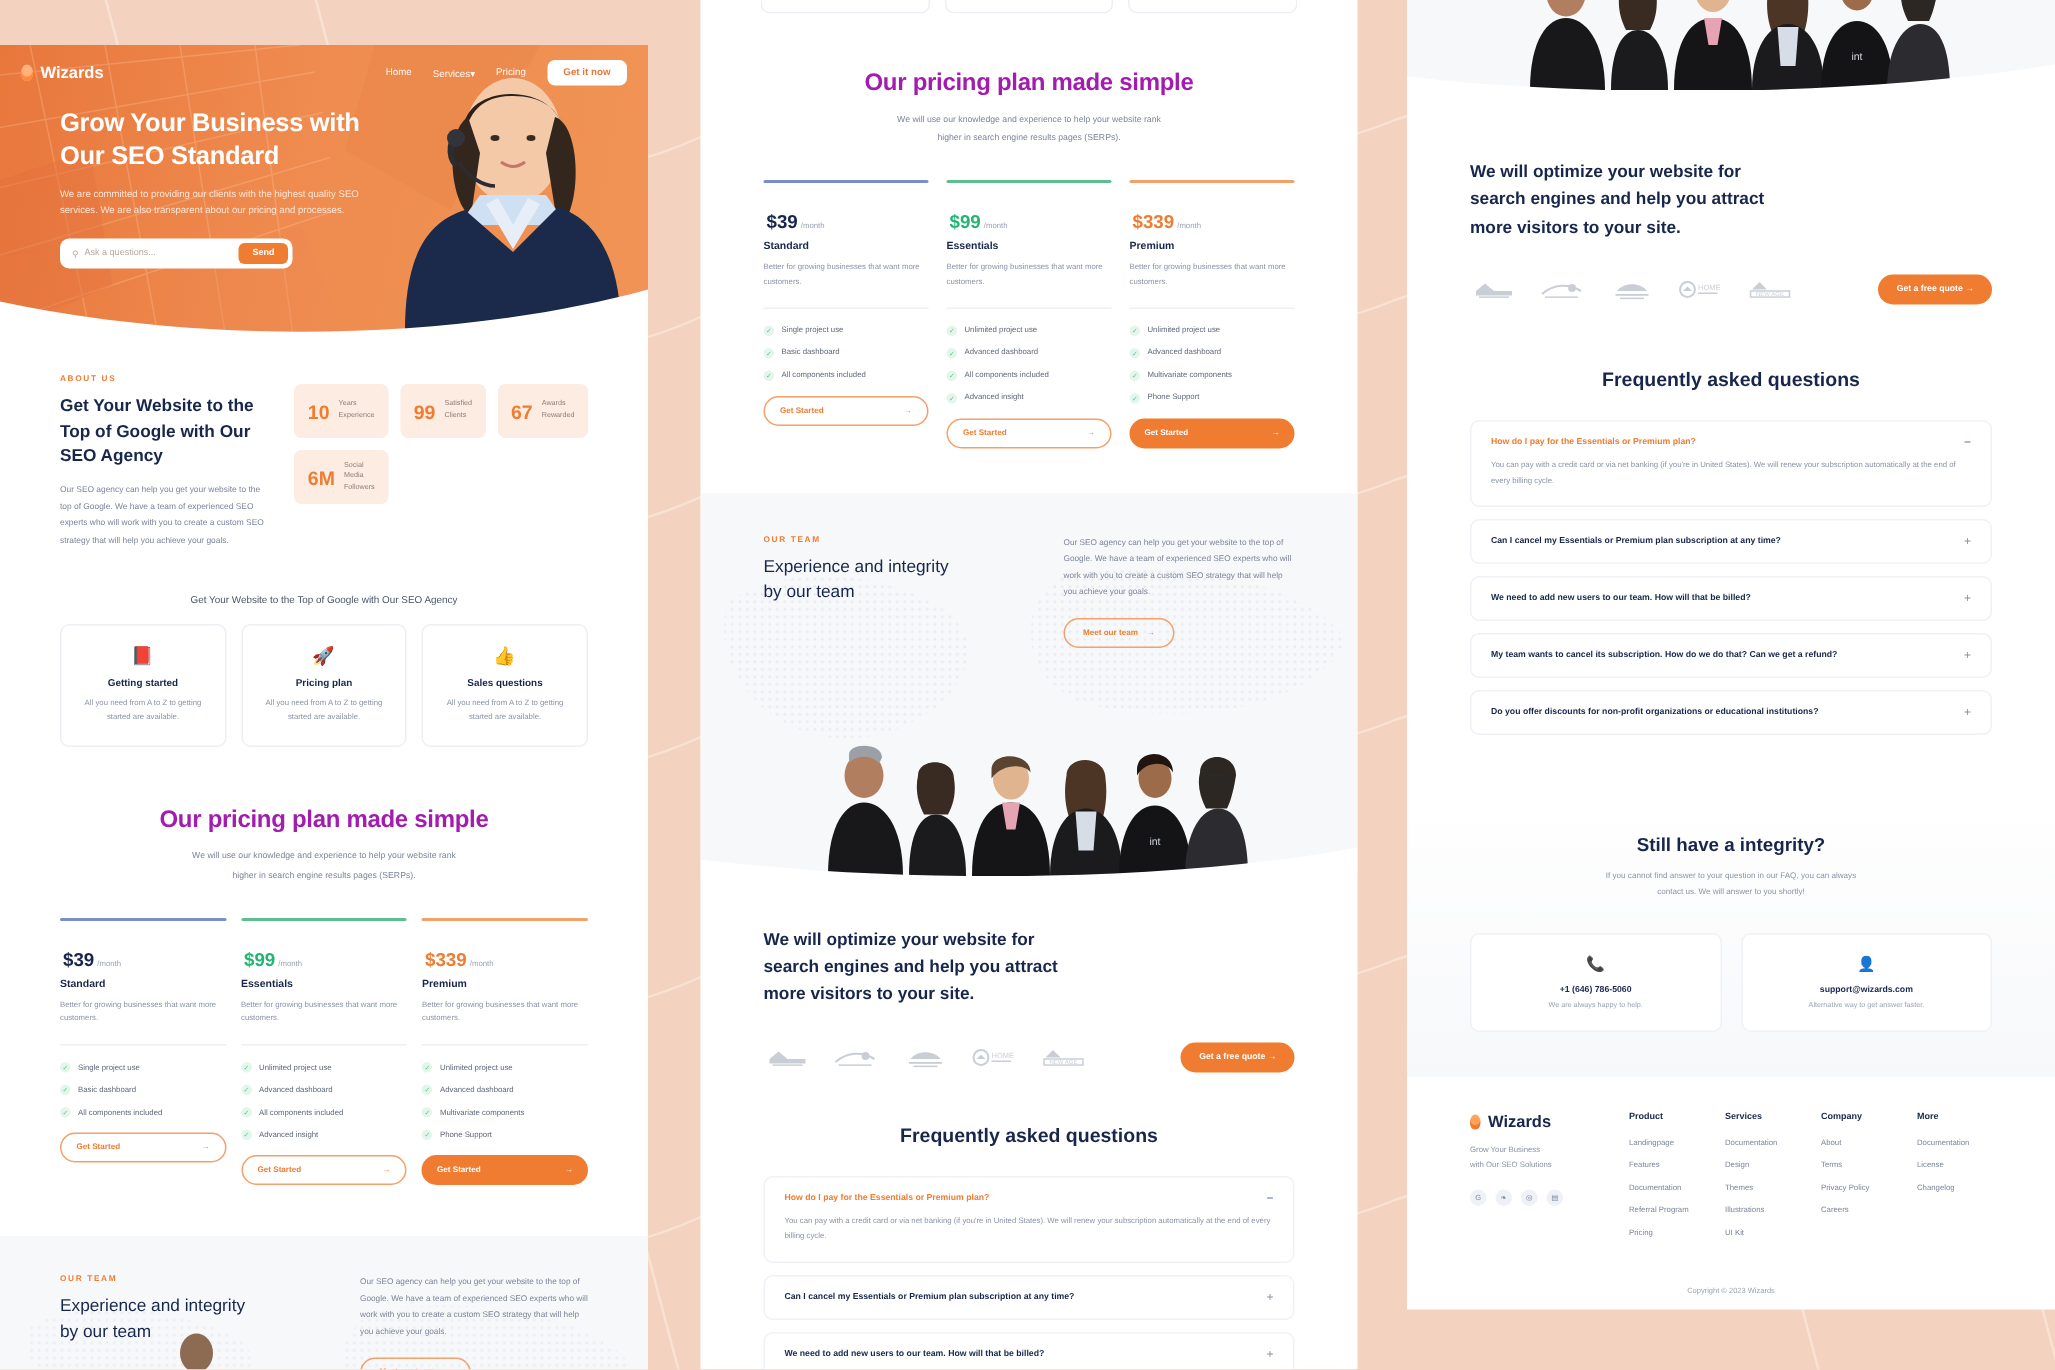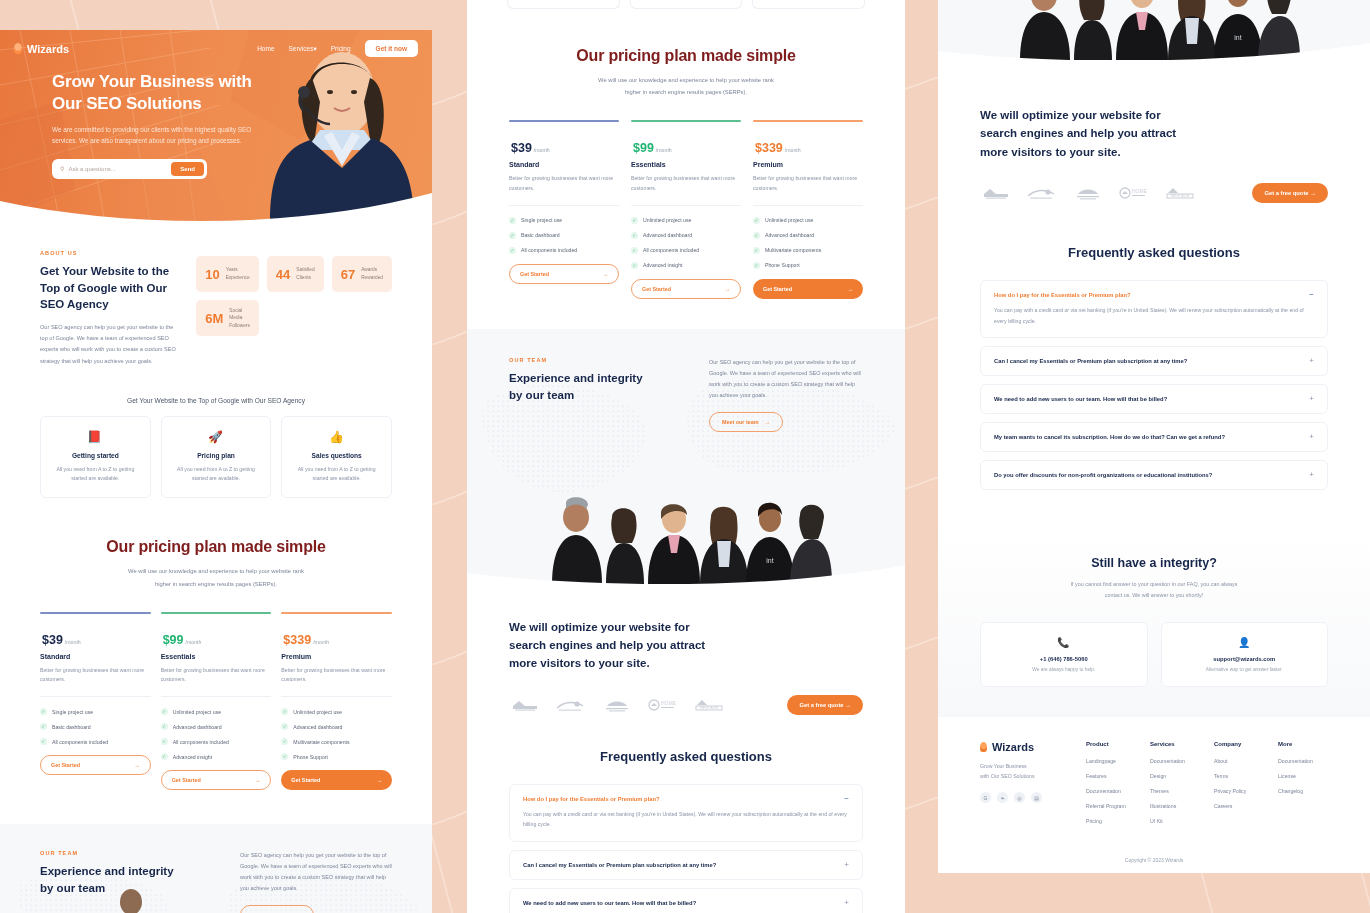--- a/index.html
+++ b/index.html
@@ -21,21 +21,21 @@
   .hero{position:relative;height:192px;background:linear-gradient(100deg,#e8773c 0%,#ef8b4f 45%,#f09455 100%);overflow:hidden;}
   .hero .glass{position:absolute;inset:0;opacity:.33;}
   .hero .portrait{position:absolute;right:12px;bottom:0;width:160px;height:190px;}
   .hero-curve{position:absolute;left:0;right:0;bottom:-1px;height:34px;}
   .nav{position:relative;z-index:3;display:flex;align-items:center;padding:10px 14px 0 14px;}
   .brand{display:flex;align-items:center;gap:5px;color:#fff;font-weight:bold;font-size:11px;}
   .brand .flame{width:8px;height:11px;background:#ffb27a;border-radius:50% 50% 45% 45%;box-shadow:inset 0 -3px 0 #ff8a3d;}
   .nav-links{margin-left:auto;display:flex;align-items:center;gap:14px;}
   .nav-links a{color:#fff;font-size:6.5px;text-decoration:none;opacity:.95;}
   .nav-cta{background:#fff;color:#e8773c;font-size:6.5px;font-weight:bold;padding:5px 11px;border-radius:5px;}
-  .hero-body{position:relative;z-index:3;padding:14px 0 0 40px;width:265px;margin-left:12px;}
+  .hero-body{position:relative;z-index:3;padding:14px 0 0 40px;width:265px;}
   .hero-title{color:#fff;font-size:17px;font-weight:bold;line-height:1.28;letter-spacing:-.2px;}
   .hero-sub{color:#fde5d6;font-size:6.4px;line-height:1.75;margin-top:9px;width:220px;}
   .hero-search{margin-top:13px;display:flex;align-items:center;background:#fff;border-radius:6px;padding:3px 3px 3px 8px;width:155px;}
   .hero-search .ic{font-size:6px;color:#c2a79a;margin-right:4px;}
   .hero-search .ph{flex:1;font-size:6px;color:#b6a69c;}
   .hero-search .send{background:#f07c31;color:#fff;font-size:6px;font-weight:bold;padding:4px 9px;border-radius:4px;}
   .kicker{color:#f07c31;font-size:5.5px;font-weight:bold;letter-spacing:1.1px;text-transform:uppercase;}
 
   .about{display:flex;gap:18px;padding:28px 40px 0 40px;}
   .about-l{width:185px;}
@@ -47,41 +47,41 @@
   .stat .lbl{color:#8e7d76;font-size:4.8px;line-height:1.6;}
 
   .mid-title{text-align:center;font-size:6.6px;color:#4b5668;margin:30px 0 12px;}
   .cards3{display:flex;gap:10px;padding:0 40px;}
   .card3{flex:1;border:1px solid #eceff4;border-radius:6px;padding:14px 10px;text-align:center;background:#fff;}
   .card3 .ic{font-size:12px;color:#f07c31;line-height:1;}
   .card3 .t{font-size:6.6px;font-weight:bold;color:#17264b;margin-top:9px;}
   .card3 .d{font-size:5.2px;color:#8a93a6;line-height:1.8;margin-top:6px;}
 
   .pricing-wrap{padding:40px 0 0;}
-  .pricing-h{text-align:center;font-size:16px;color:#7f1d1d;font-weight:bold;letter-spacing:-.2px;}
+  .pricing-h{text-align:center;font-size:16px;color:#a21caf;font-weight:bold;letter-spacing:-.2px;}
   .pricing-sub{text-align:center;font-size:5.8px;color:#7b8499;line-height:2.1;margin-top:9px;}
   .plans{display:flex;gap:10px;padding:0 40px;margin-top:22px;}
   .plan{flex:1;}
   .plan .bar{height:2px;border-radius:2px;}
   .plan .price{margin-top:19px;font-size:12.5px;font-weight:bold;}
   .plan .price span{font-size:5.2px;color:#9aa2b2;font-weight:normal;margin-left:2px;margin-top:40px;}
   .plan .name{font-size:7px;font-weight:bold;color:#17264b;margin-top:6px;}
   .plan .desc{font-size:5.2px;color:#8a93a6;line-height:1.85;margin-top:6px;}
   .plan .rule{height:1px;background:#edf0f5;margin:11px 0 11px;}
   .feat{display:flex;align-items:center;gap:5px;margin-bottom:8px;}
   .feat .chk{width:7px;height:7px;border-radius:50%;background:#e3f6ec;color:#4bbf7e;font-size:4.5px;display:flex;align-items:center;justify-content:center;}
   .feat .txt{font-size:5.2px;color:#5d6778;}
   .btn-out{margin-top:10px;border:1px solid #f4a06a;color:#f07c31;border-radius:20px;font-size:5.4px;font-weight:bold;padding:6px 10px;display:flex;justify-content:space-between;align-items:center;}
   .btn-fill{margin-top:10px;background:#f07c31;color:#fff;border-radius:20px;font-size:5.4px;font-weight:bold;padding:7px 10px;display:flex;justify-content:space-between;align-items:center;}
 
   .team-sec{margin-top:34px;background:#f7f8fa;padding:26px 40px 0;position:relative;min-height:120px;}
   .team-sec .dots{position:absolute;left:0;top:30px;right:0;bottom:0;opacity:.5;}
   .team-row{display:flex;gap:20px;position:relative;z-index:2;}
   .team-l{width:180px;}
-  .team-h{font-size:11.5px;font-weight:bold;color:#17264b;line-height:1.5;margin-top:7px;}
+  .team-h{font-size:11.5px;font-weight:normal;color:#17264b;line-height:1.5;margin-top:7px;}
   .team-p{font-size:5.5px;color:#7b8499;line-height:2;}
   .meet{margin-top:11px;display:inline-flex;border:1px solid #f4a06a;color:#f07c31;border-radius:20px;font-size:5.4px;font-weight:bold;padding:6px 12px;gap:6px;}
   .team-photo{position:absolute;left:50%;transform:translateX(-50%);bottom:-8px;width:230px;height:70px;}
 
   
   #panel2{left:467px;top:0;width:438px;height:913px;}
   .p2-cardtops{display:flex;gap:10px;padding:0 40px;}
   .p2-cardtops div{flex:1;height:9px;border:1px solid #eceff4;border-top:none;border-radius:0 0 6px 6px;}
 
   .p2-pricing{padding-top:38px;}
@@ -185,21 +185,21 @@
         <a href="#">Home</a>
         <a href="#"><span>Services</span><span>▾</span></a>
         <a href="#">Pricing</a>
         <div class="nav-cta">Get it now</div>
       </div>
     </nav>
 
     <div class="hero-body">
       <div class="hero-title">
         <div>Grow Your Business with</div>
-        <div>Our SEO Solutions</div>
+        <div>Our SEO Standard</div>
       </div>
       <div class="hero-sub">We are committed to providing our clients with the highest quality SEO services. We are also transparent about our pricing and processes.</div>
       <div class="hero-search">
         <span class="ic">⚲</span>
         <span class="ph">Ask a questions...</span>
         <span class="send">Send</span>
       </div>
     </div>
 
     <svg class="portrait" viewBox="0 0 160 190" xmlns="http://www.w3.org/2000/svg">
@@ -228,21 +228,21 @@
       <div class="kicker">ABOUT US</div>
       <div class="about-h">Get Your Website to the Top of Google with Our SEO Agency</div>
       <div class="about-p">Our SEO agency can help you get your website to the top of Google. We have a team of experienced SEO experts who will work with you to create a custom SEO strategy that will help you achieve your goals.</div>
     </div>
     <div class="stats">
       <div class="stat">
         <span class="num">10</span>
         <span class="lbl">Years Experience</span>
       </div>
       <div class="stat">
-        <span class="num">44</span>
+        <span class="num">99</span>
         <span class="lbl">Satisfied Clients</span>
       </div>
       <div class="stat">
         <span class="num">67</span>
         <span class="lbl">Awards Rewarded</span>
       </div>
       <div class="stat">
         <span class="num">6M</span>
         <span class="lbl">Social Media Followers</span>
       </div>

